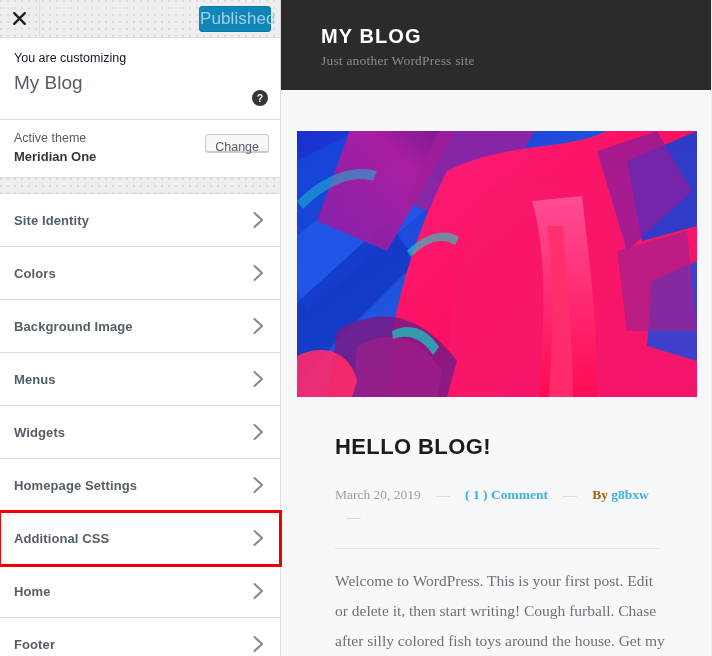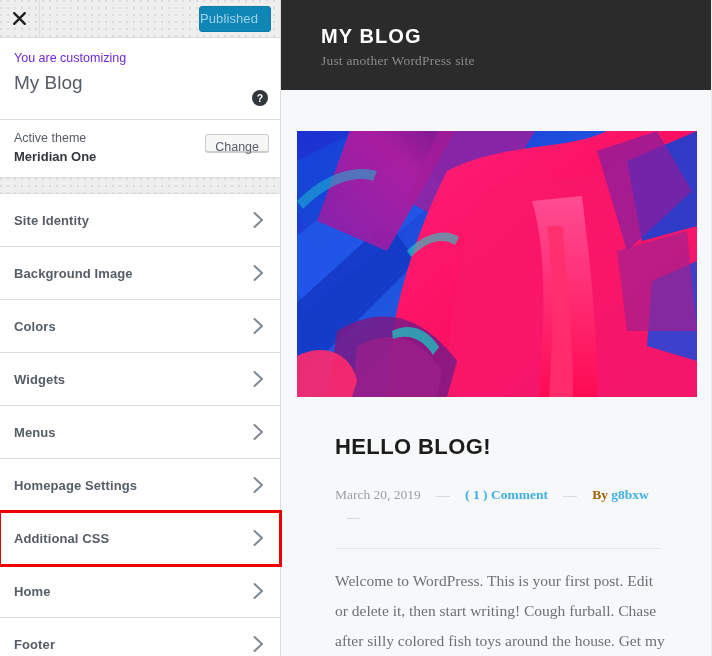--- a/index.html
+++ b/index.html
@@ -50,38 +50,38 @@
   }
   .cz-close svg { display: block; }
   .cz-publish {
     position: absolute;
     right: 9px; top: 6px;
     width: 72px; height: 26px;
     background: #0f86b5;
     border: 1px solid #0e7ca8;
     border-radius: 3px;
     color: #9ed2ea;
-    font-size: 13px;
+    font-size: 17px;
     line-height: 24px;
     text-align: left;
     cursor: default;
     letter-spacing: .1px;
   }
 
   
   .cz-head {
     position: relative;
     background: #ffffff;
     border-bottom: 1px solid #dddddd;
     padding: 12px 14px 14px 14px;
     height: 82px;
   }
   .cz-head-small {
     font-size: 12.5px;
-    color: #6d28d9;
+    color: #0f172a;
     line-height: 16px;
     margin-bottom: 4px;
   }
   .cz-head-title {
     font-size: 19px;
     color: #555d66;
     font-weight: 400;
     line-height: 26px;
   }
   .cz-help {
@@ -299,45 +299,45 @@
     <div class="cz-list" id="section-list">
         <div class="cz-item">
           <span class="cz-item-label">Site Identity</span>
           <span class="cz-chevron">
             <svg width="11" height="17" viewBox="0 0 11 17" aria-hidden="true">
               <path d="M1.5 1.5 L9 8.5 L1.5 15.5" fill="none" stroke="#7f8a95" stroke-width="2" stroke-linecap="round" stroke-linejoin="round"></path>
             </svg>
           </span>
         </div>
         <div class="cz-item">
+          <span class="cz-item-label">Colors</span>
+          <span class="cz-chevron">
+            <svg width="11" height="17" viewBox="0 0 11 17" aria-hidden="true">
+              <path d="M1.5 1.5 L9 8.5 L1.5 15.5" fill="none" stroke="#7f8a95" stroke-width="2" stroke-linecap="round" stroke-linejoin="round"></path>
+            </svg>
+          </span>
+        </div>
+        <div class="cz-item">
           <span class="cz-item-label">Background Image</span>
           <span class="cz-chevron">
             <svg width="11" height="17" viewBox="0 0 11 17" aria-hidden="true">
               <path d="M1.5 1.5 L9 8.5 L1.5 15.5" fill="none" stroke="#7f8a95" stroke-width="2" stroke-linecap="round" stroke-linejoin="round"></path>
             </svg>
           </span>
         </div>
         <div class="cz-item">
-          <span class="cz-item-label">Colors</span>
+          <span class="cz-item-label">Menus</span>
           <span class="cz-chevron">
             <svg width="11" height="17" viewBox="0 0 11 17" aria-hidden="true">
               <path d="M1.5 1.5 L9 8.5 L1.5 15.5" fill="none" stroke="#7f8a95" stroke-width="2" stroke-linecap="round" stroke-linejoin="round"></path>
             </svg>
           </span>
         </div>
         <div class="cz-item">
           <span class="cz-item-label">Widgets</span>
-          <span class="cz-chevron">
-            <svg width="11" height="17" viewBox="0 0 11 17" aria-hidden="true">
-              <path d="M1.5 1.5 L9 8.5 L1.5 15.5" fill="none" stroke="#7f8a95" stroke-width="2" stroke-linecap="round" stroke-linejoin="round"></path>
-            </svg>
-          </span>
-        </div>
-        <div class="cz-item">
-          <span class="cz-item-label">Menus</span>
           <span class="cz-chevron">
             <svg width="11" height="17" viewBox="0 0 11 17" aria-hidden="true">
               <path d="M1.5 1.5 L9 8.5 L1.5 15.5" fill="none" stroke="#7f8a95" stroke-width="2" stroke-linecap="round" stroke-linejoin="round"></path>
             </svg>
           </span>
         </div>
         <div class="cz-item">
           <span class="cz-item-label">Homepage Settings</span>
           <span class="cz-chevron">
             <svg width="11" height="17" viewBox="0 0 11 17" aria-hidden="true">

